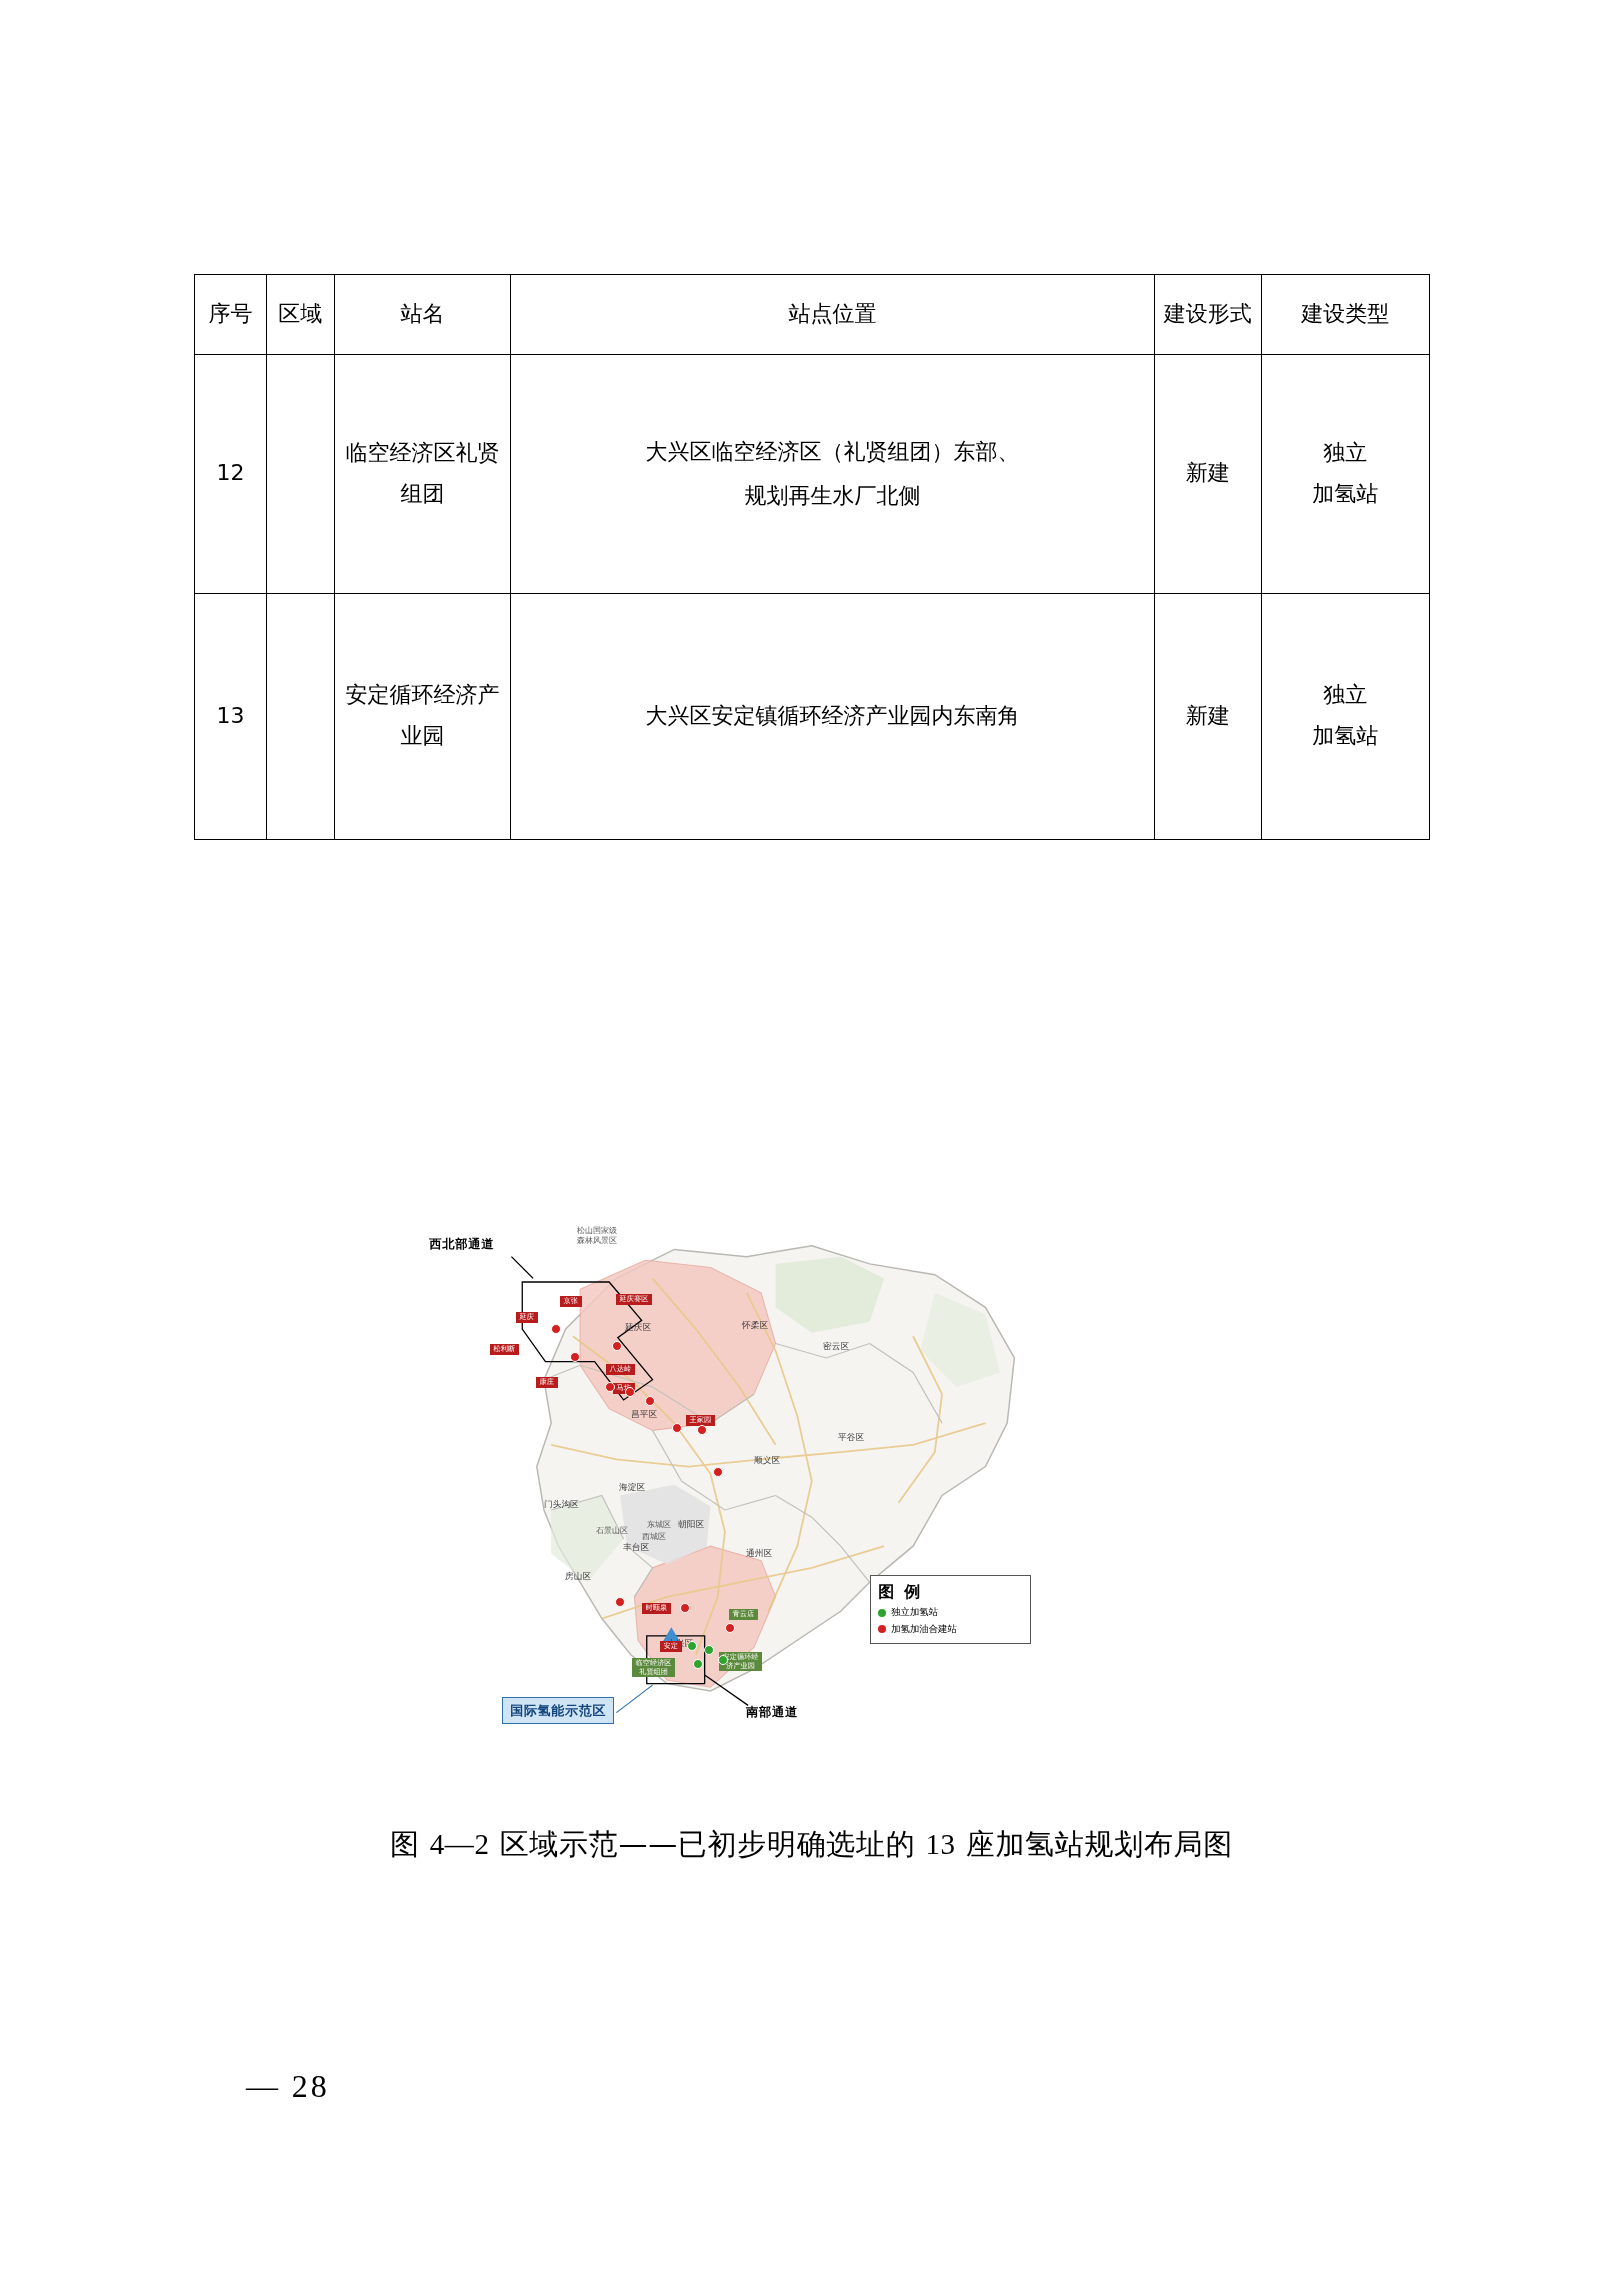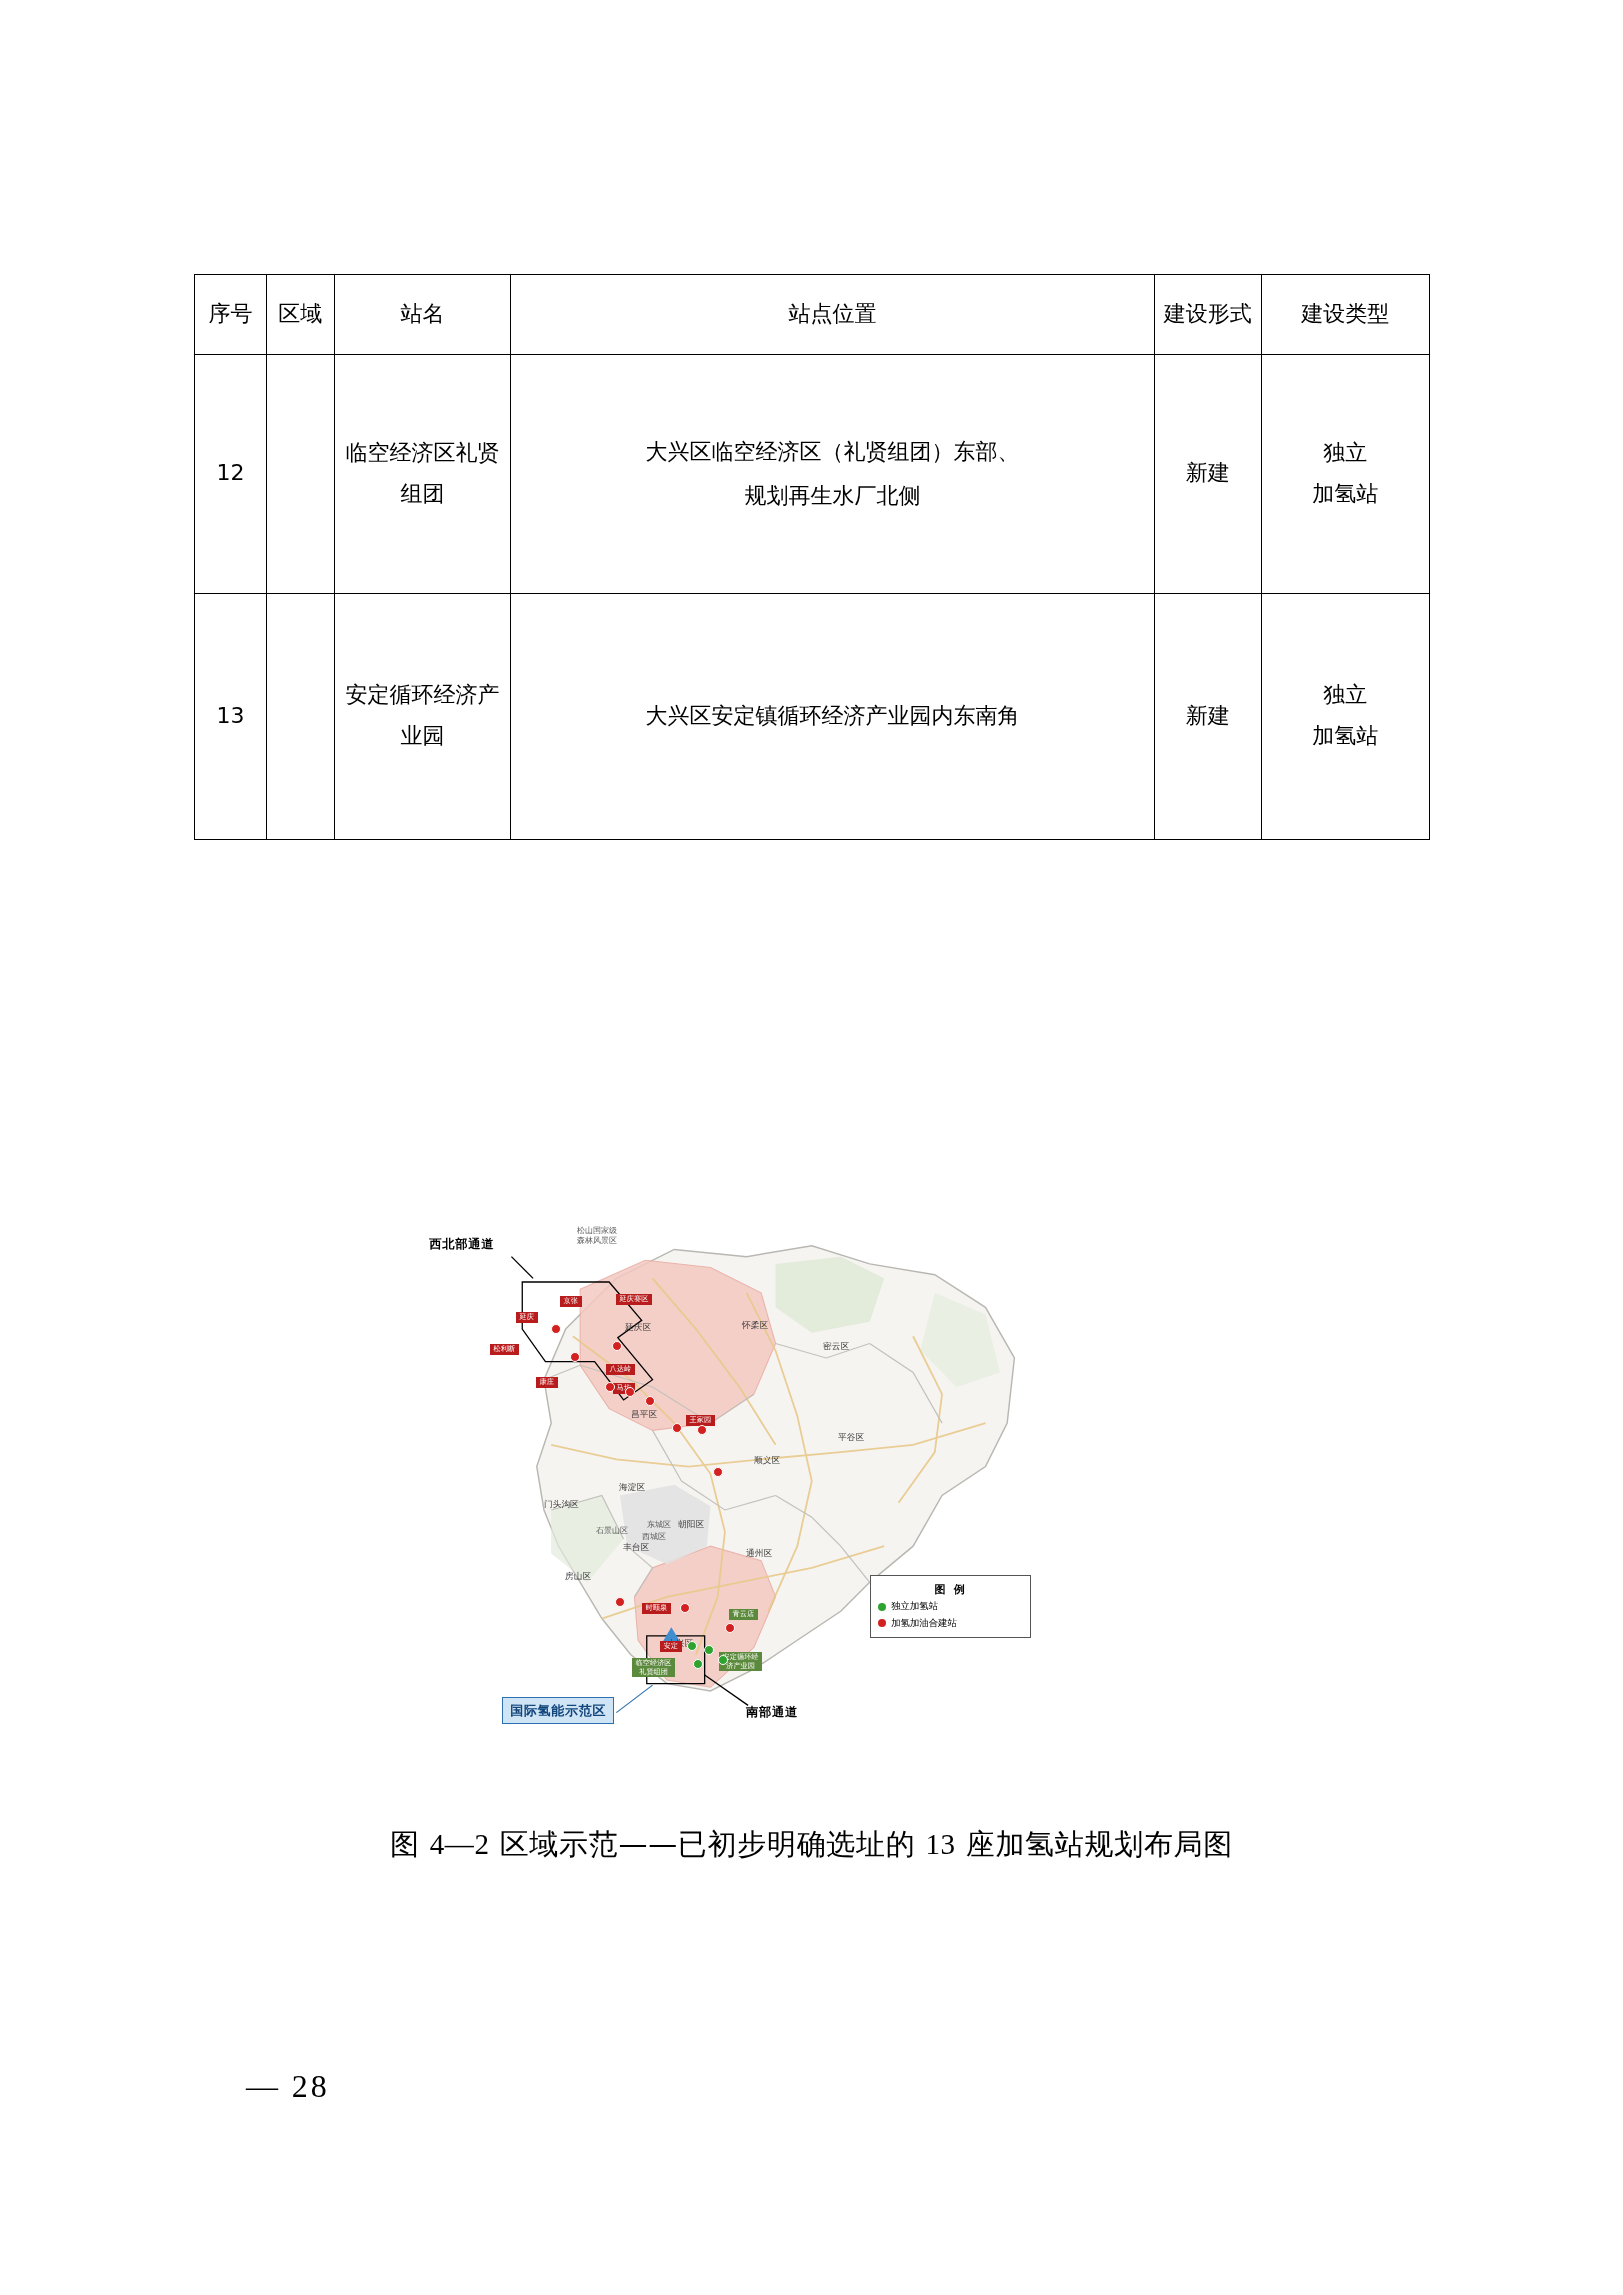--- a/index.html
+++ b/index.html
@@ -162,22 +162,21 @@
   .dot.green { background: #2fa32f; }
 
   .legend-box {
     position: absolute;
     border: 1.1px solid #555;
     background: #ffffff;
     padding: 5.8px 7.2px 7.2px 7.2px;
     font-family: "DejaVu Sans", "Liberation Sans", sans-serif;
   }
   .legend-title {
-    text-align: center;
-    font-size: 11px;
+    font-size: 16px;
     font-weight: bold;
     letter-spacing: 2.2px;
   }
   .legend-row {
     display: flex;
     align-items: center;
     gap: 5px;
     font-size: 9.4px;
     margin-top: 3.6px;
   }

